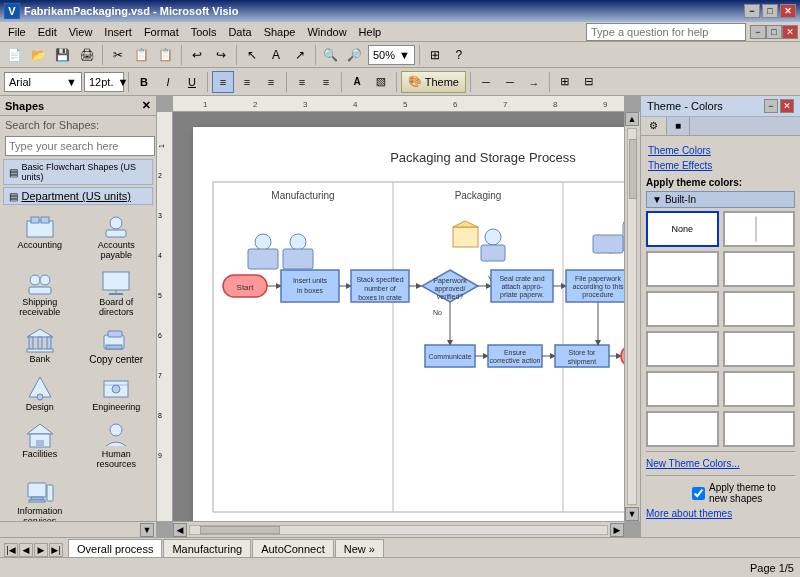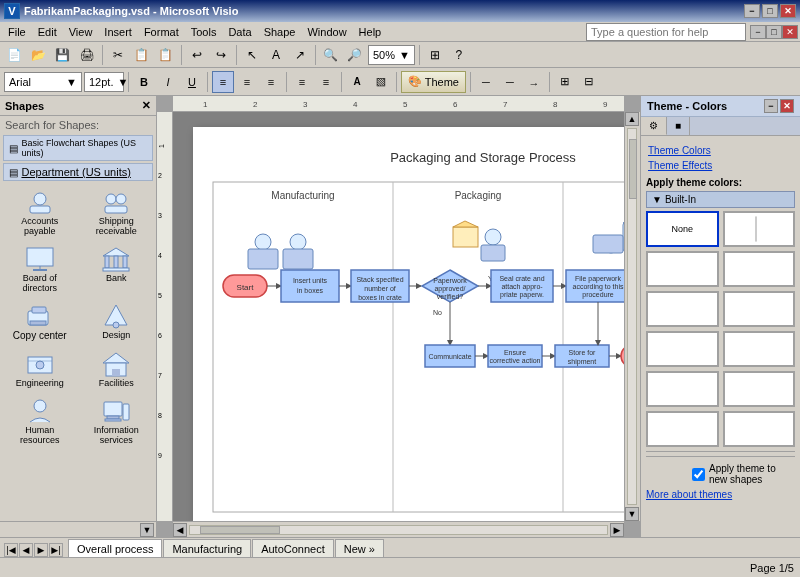--- a/index.html
+++ b/index.html
@@ -205,21 +205,21 @@
       border-left: 1px solid #a0a0a0;
       display: flex;
       flex-direction: column;
       overflow: hidden;
     }
     #theme-header {
       background: #c8d4e8;
       border-bottom: 1px solid #a0b0c8;
       padding: 3px 6px;
       font-size: 11px;
-      font-weight: bold;
+      font-weight: normal;
       display: flex;
       align-items: center;
       justify-content: space-between;
     }
     #theme-tabs {
       display: flex;
       border-bottom: 1px solid #a0a0a0;
       background: #c0c8d8;
     }
     .theme-tab {
@@ -457,31 +457,45 @@
 </div>
 
 <div style="display:flex; height: calc(577px - 22px - 20px - 26px - 28px - 20px - 20px);">
 
   <div id="shapes-panel">
     <div id="shapes-title">
       <span>Shapes</span>
       <span style="cursor:pointer;">✕</span>
     </div>
     <div id="search-shapes">Search for Shapes:</div>
+    <div id="search-input-row">
+      <input id="search-input" type="text" placeholder="Type your search here" style="">
+
+    </div>
     <div class="shape-category">
       <span>▤</span>
       <span style="font-size:9px;">Basic Flowchart Shapes (US units)</span>
     </div>
     <div class="shape-category">
       <span>▤</span>
       <span style="font-size:11px;text-decoration:underline;">Department (US units)</span>
     </div>
     <div class="shapes-scroll">
       <div class="shape-grid">
 
+        <div class="shape-item">
+          <div class="shape-icon">
+            <svg width="30" height="26" viewBox="0 0 30 26">
+                <rect x="2" y="8" width="26" height="16" fill="#ddeeff" stroke="#6688bb" stroke-width="1"></rect>
+                <rect x="6" y="4" width="8" height="6" fill="#bbccee" stroke="#6688bb" stroke-width="1"></rect>
+                <rect x="16" y="4" width="8" height="6" fill="#bbccee" stroke="#6688bb" stroke-width="1"></rect>
+              </svg>
+          </div>
+          <span style="font-size:9px;">Accounting</span>
+        </div>
         <div class="shape-item">
           <div class="shape-icon">
             <svg width="30" height="26" viewBox="0 0 30 26">
                 <circle cx="15" cy="10" r="6" fill="#ddeeff" stroke="#6688bb" stroke-width="1"></circle>
                 <rect x="5" y="17" width="20" height="7" rx="2" fill="#ddeeff" stroke="#6688bb" stroke-width="1"></rect>
               </svg>
           </div>
           <span style="font-size:9px;">Accounts payable</span>
         </div>
         <div class="shape-item">
@@ -852,20 +866,21 @@
           <div class="swatch-row">
             <div class="swatch-cell" style="background:#ffd8b0;"></div>
             <div class="swatch-cell" style="background:#ffaa66;"></div>
             <div class="swatch-cell" style="background:#dd7722;"></div>
             <div class="swatch-cell" style="background:#aa4400;"></div>
           </div>
         </div>
       </div>
 
       <div style="height:1px;background:#a0a0a0;margin:4px 0;"></div>
+      <div class="theme-link">New Theme Colors...</div>
       <div style="height:1px;background:#a0a0a0;margin:4px 0;"></div>
       <div class="theme-checkbox-row">
         <input type="checkbox" checked="" style="">
         <span>Apply theme to new shapes</span>
       </div>
       <div class="theme-link">More about themes</div>
     </div>
   </div>
 </div>
 

